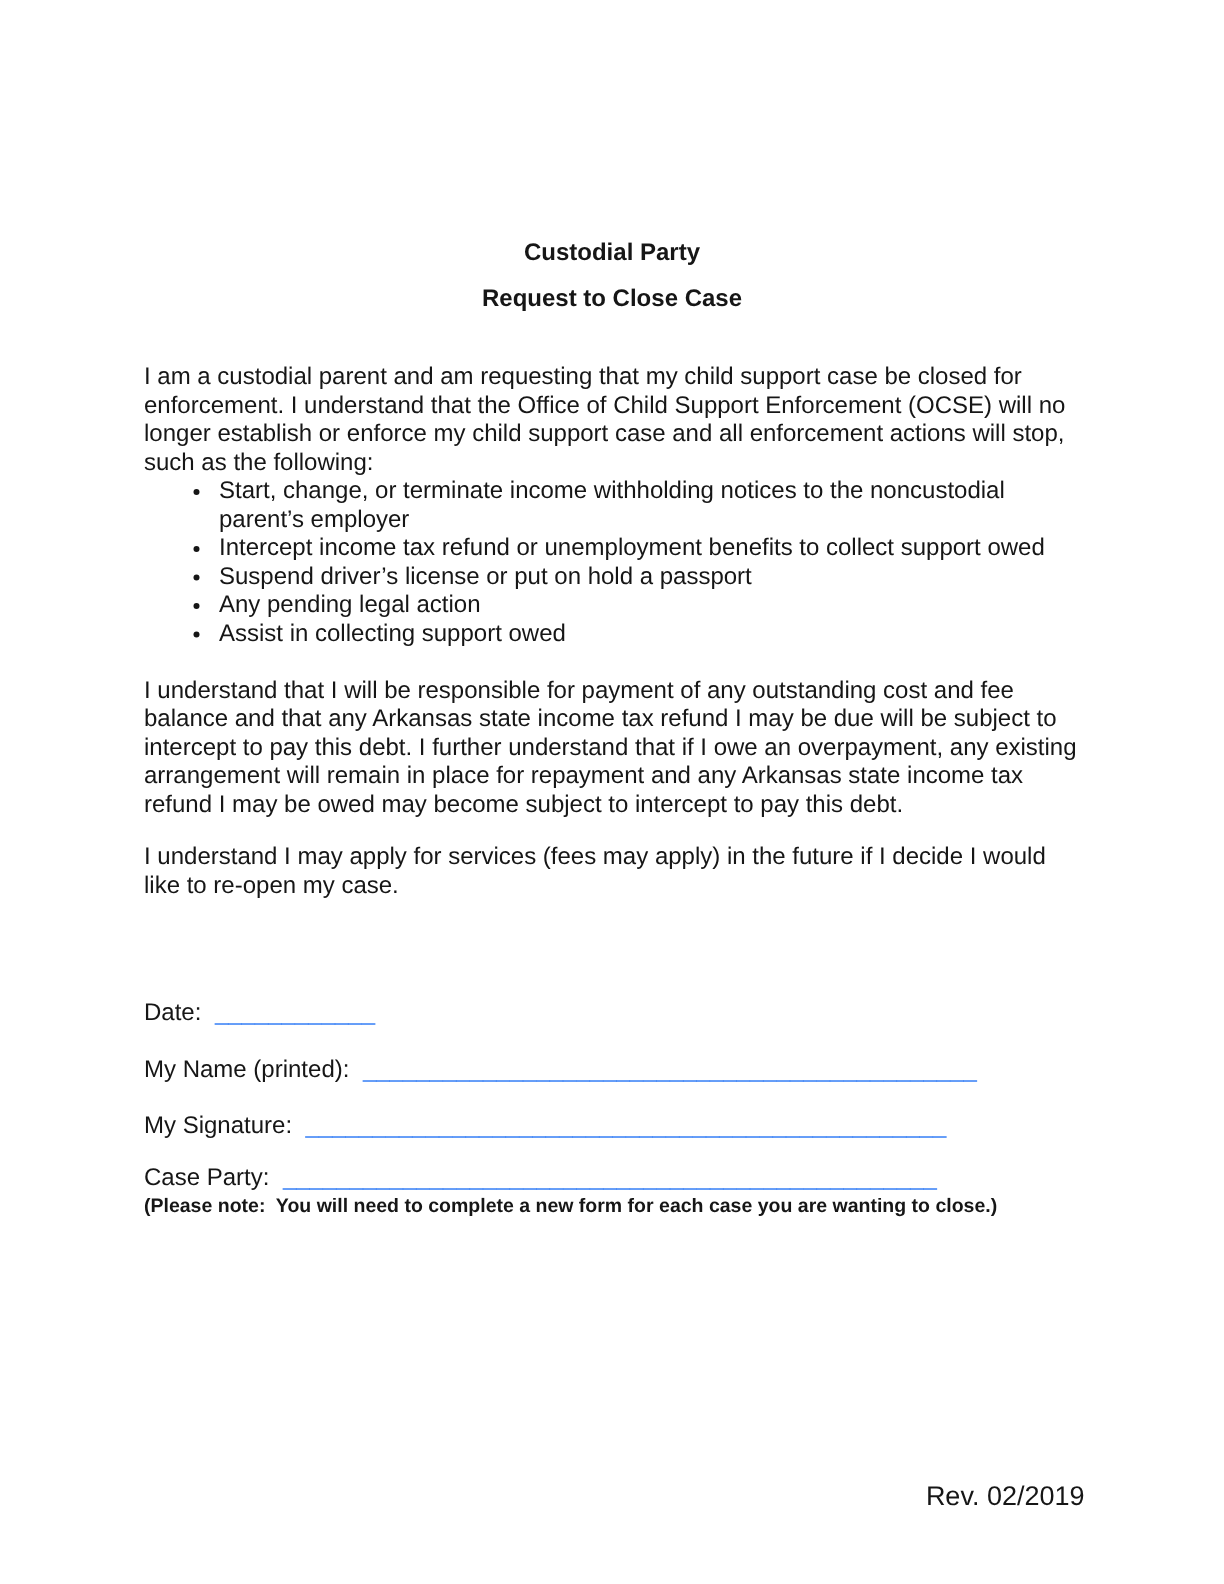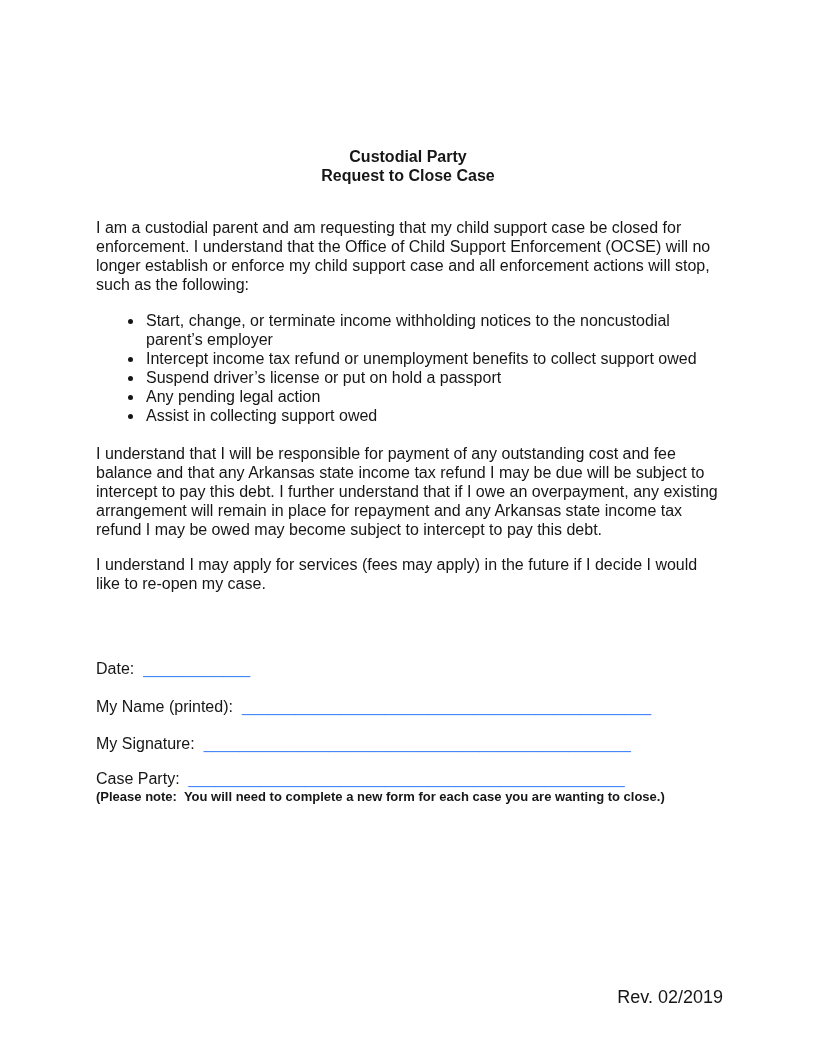--- a/index.html
+++ b/index.html
@@ -19,23 +19,23 @@
     font-size: 16px;
     line-height: 19px;
     color: #161616;
     overflow: hidden;
   }
   .doc-title {
     text-align: center;
     font-weight: bold;
     margin: 0 0 33px 0;
   }
-  .doc-title div { margin: 0; }
+  .doc-title div { margin: 12px; }
   p { margin: 0; }
-  .para-intro   { margin-bottom: 17px; }
+  .para-intro   { }
   .bullet-list {
     margin: 0 0 19px 0;
     padding: 0 0 0 48px;
     list-style: disc outside;
   }
   .bullet-list li {
     margin: 0;
     padding-left: 2px;
   }
   .para-mid     { margin-bottom: 16px; }

